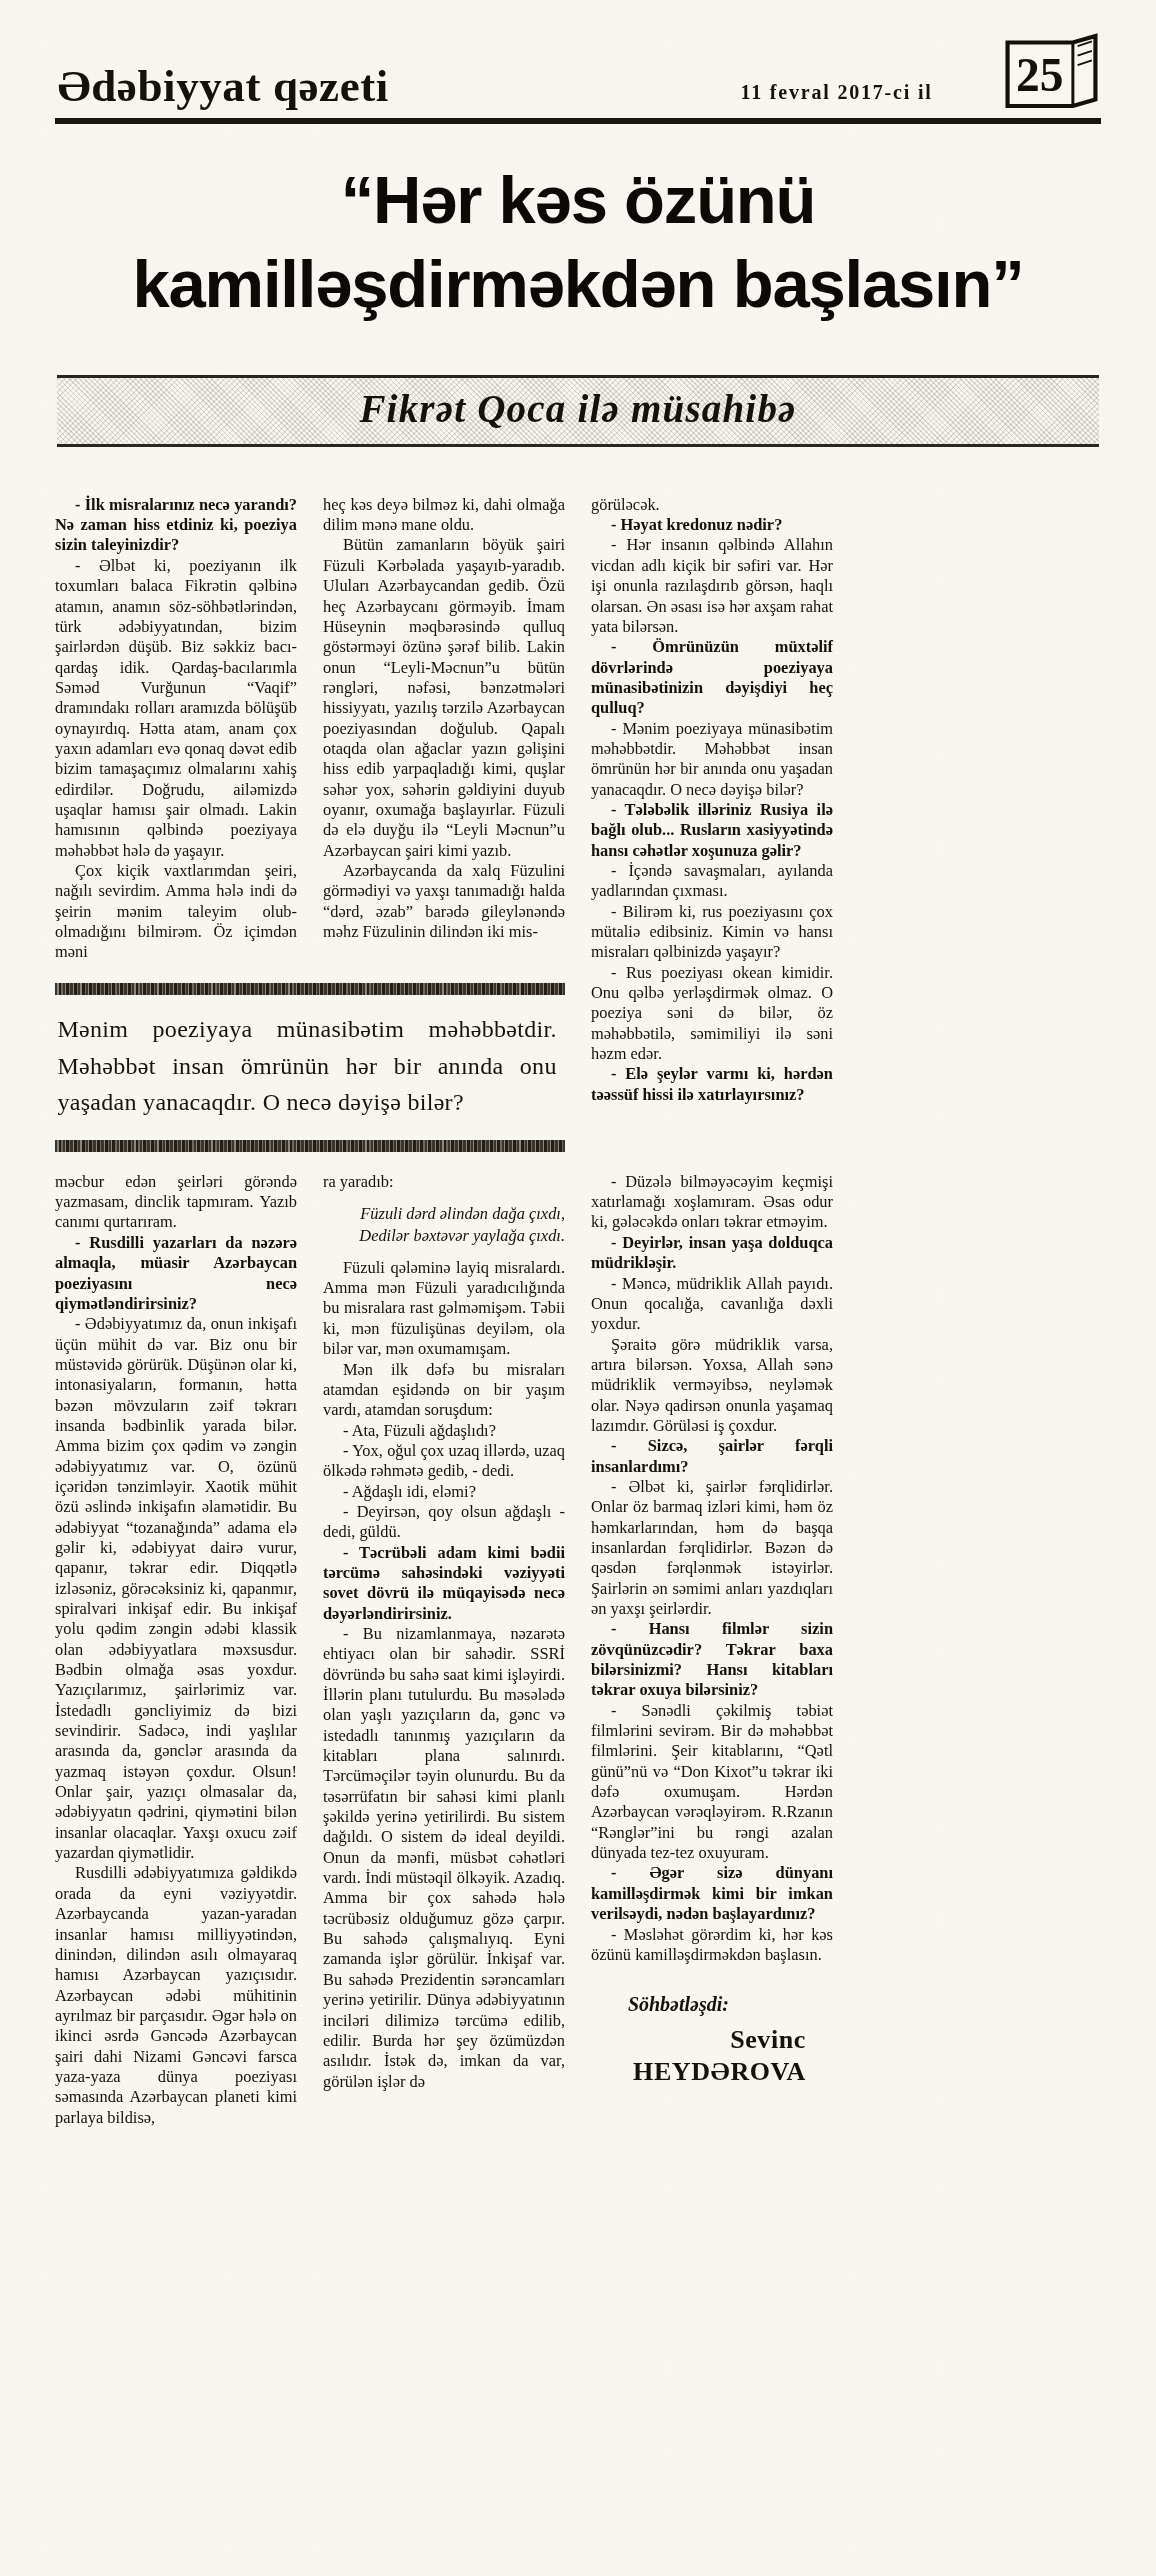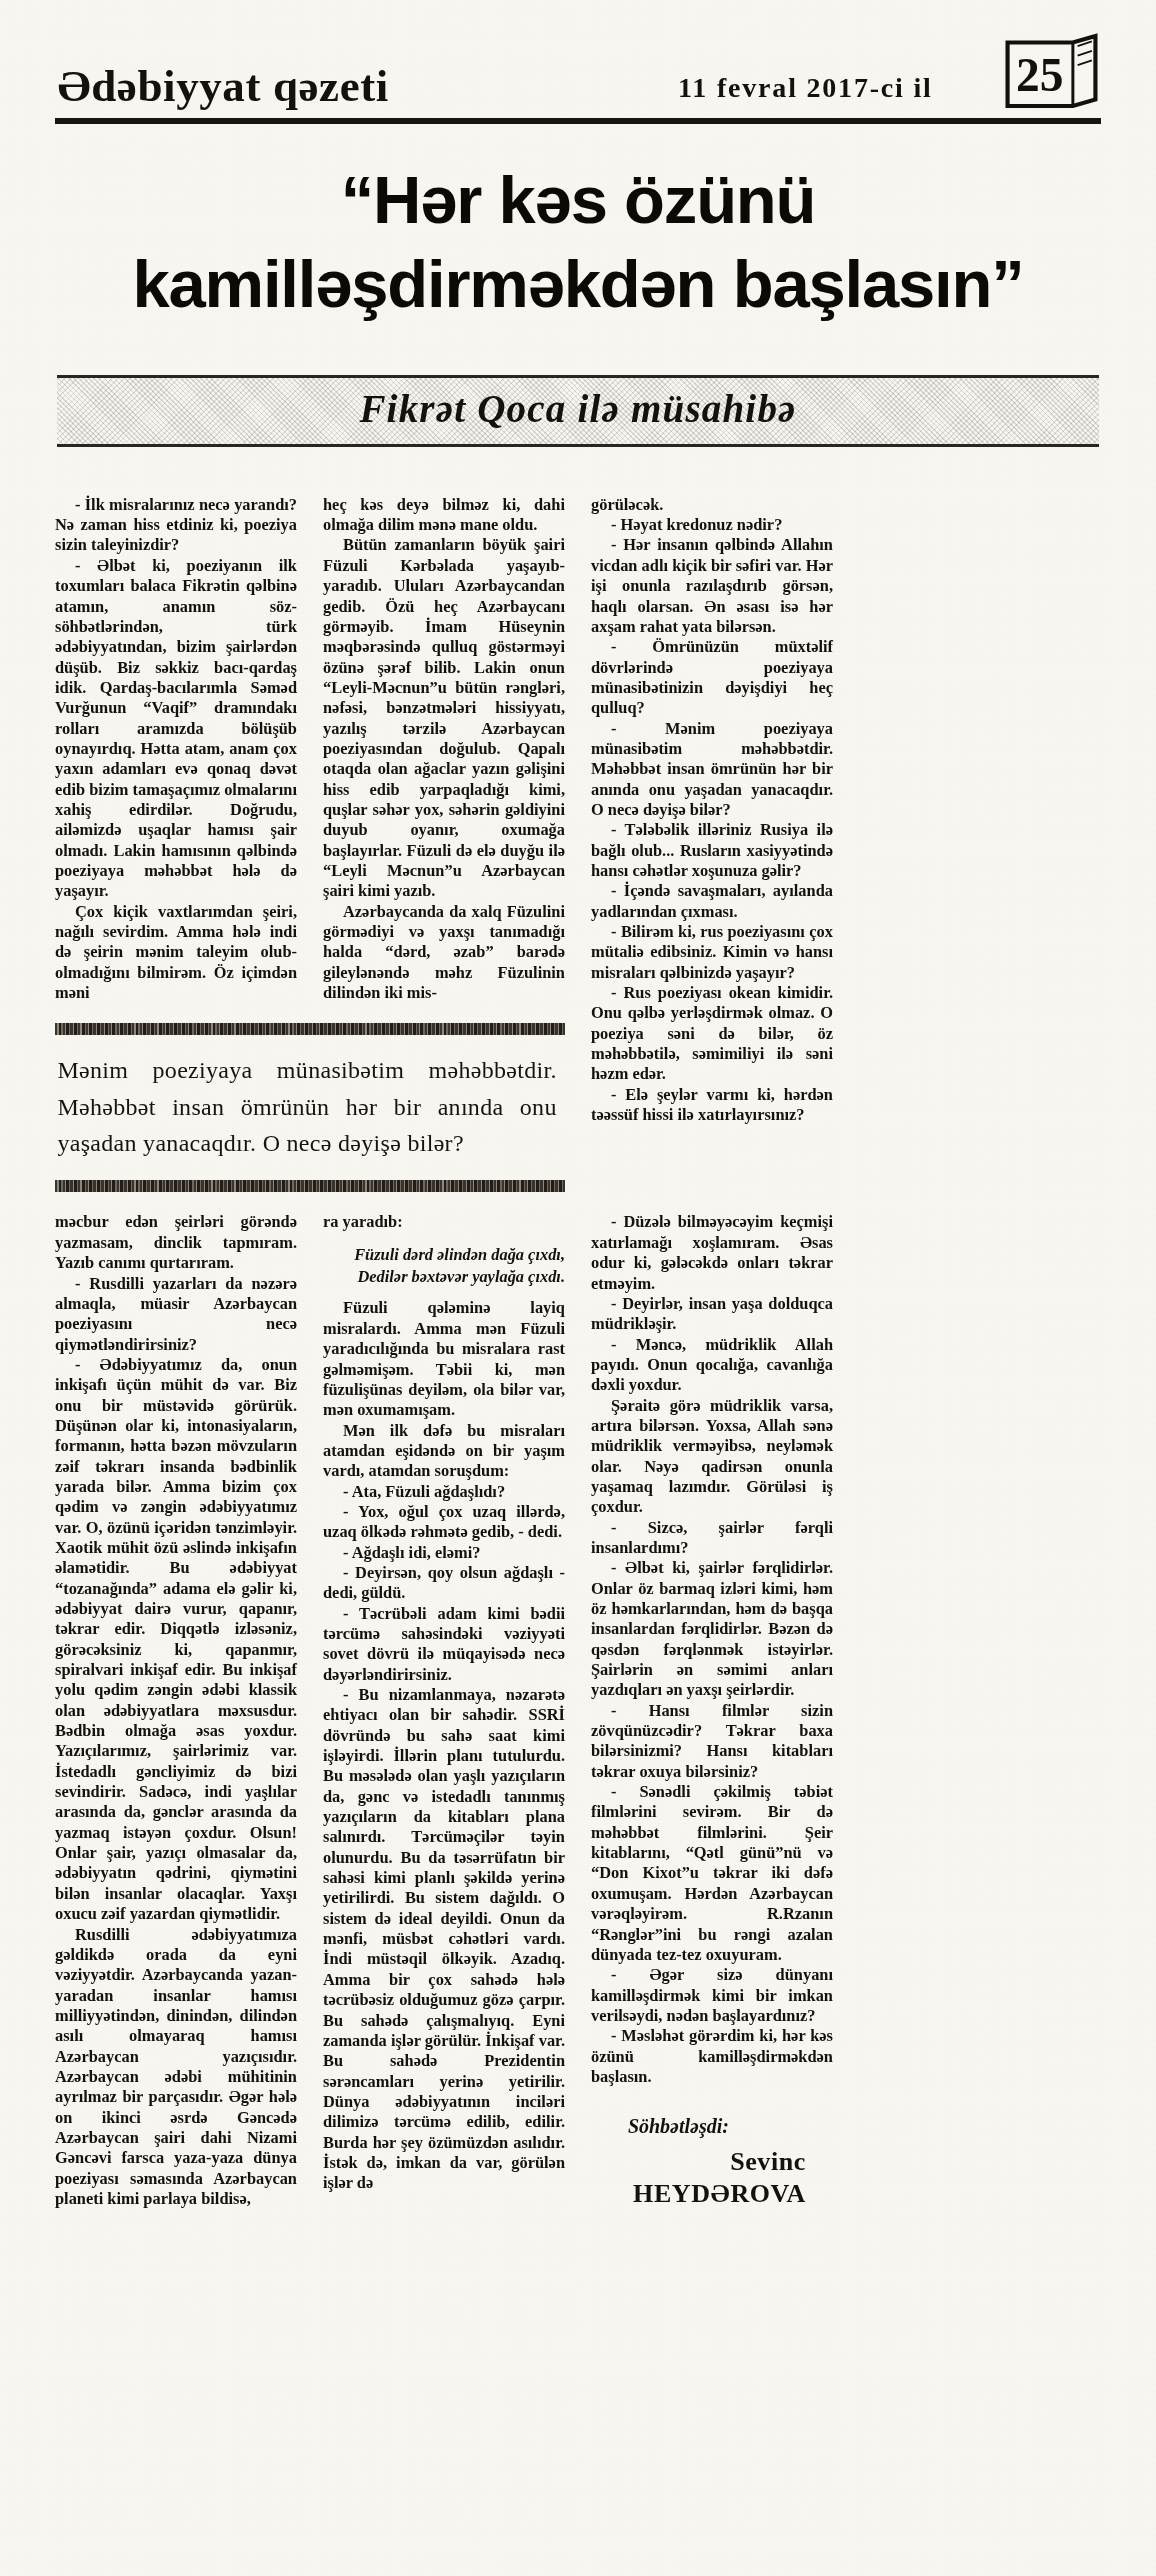--- a/index.html
+++ b/index.html
@@ -13,21 +13,21 @@
     background-size: 4.2px 4.2px, 6.5px 6.5px;
     background-position: 0 0, 1.8px 3px;
     color: #15110c;
     padding: 26px 55px 42px;
     font-family: "Liberation Serif", serif;
   }
   
   .masthead { display: flex; align-items: flex-end; padding: 4.8px 2.4px 9.5px; justify-content: center; }
   .paper-title { font-size: 45px; font-weight: bold; letter-spacing: 0.6px; line-height: 1; }
   .issue-date { margin-left: auto; margin-right: 71px; padding-bottom: 4.8px;
-    font-size: 28px; font-weight: bold; letter-spacing: 1.8px; white-space: nowrap; }
+    font-size: 20px; font-weight: bold; letter-spacing: 1.8px; white-space: nowrap; }
   .page-box { flex: 0 0 auto; position: relative; top: 2px; }
   .masthead-rule { height: 5.4px; background: #191511; margin: 0 0 34px; }
   
   .headline { margin: 0 12px 48px; text-align: center;
     font-family: "Liberation Sans", sans-serif; font-weight: bold;
     font-size: 67px; line-height: 1.26; letter-spacing: -1.2px; color: #0c0a07; }
   .hl-line { display: block; }
   
   .interview-banner {
     margin: 0 2.4px 37px; padding: 8.3px 0 13px; text-align: center;
@@ -40,21 +40,21 @@
   
   .body-grid { display: grid; grid-template-columns: repeat(4, 1fr);
     column-gap: 26px; row-gap: 20px; font-size: 16.4px; line-height: 1.24; margin-top: 48px; }
   .c1a { grid-column: 1; grid-row: 1; }
   .c2a { grid-column: 2; grid-row: 1; }
   .c3a { grid-column: 3; grid-row: 1 / span 2; }
   .pullquote { grid-column: 1 / span 2; grid-row: 2; align-self: end; }
   .c1b { grid-column: 1; grid-row: 3; }
   .c2b { grid-column: 2; grid-row: 3; }
   .c3b { grid-column: 3; grid-row: 3; display: flex; flex-direction: column; }
-  .para { margin: 0; text-align: justify; text-indent: 20px; font-weight: bold; }
+  .para { margin: 0; text-align: justify; text-indent: 20px; }
   .para.q { font-weight: bold; }
   .para.cont { text-indent: 0; }
   .para.verse { font-style: italic; text-indent: 0; text-align: right;
     margin: 10.7px 0 10.7px 16.7px; line-height: 1.35; white-space: pre-line; }
   
   .pq-bar { height: 12px;
     background: repeating-linear-gradient(90deg,
       #38332c 0 2.4px, #8e877c 2.4px 3.6px, #221e17 3.6px 6.5px, #6f6density 6.5px 7.7px);
     background: repeating-linear-gradient(90deg,
       #38332c 0 2.4px, #8e877c 2.4px 3.6px, #221e17 3.6px 6.5px, #6f685e 6.5px 7.7px);

